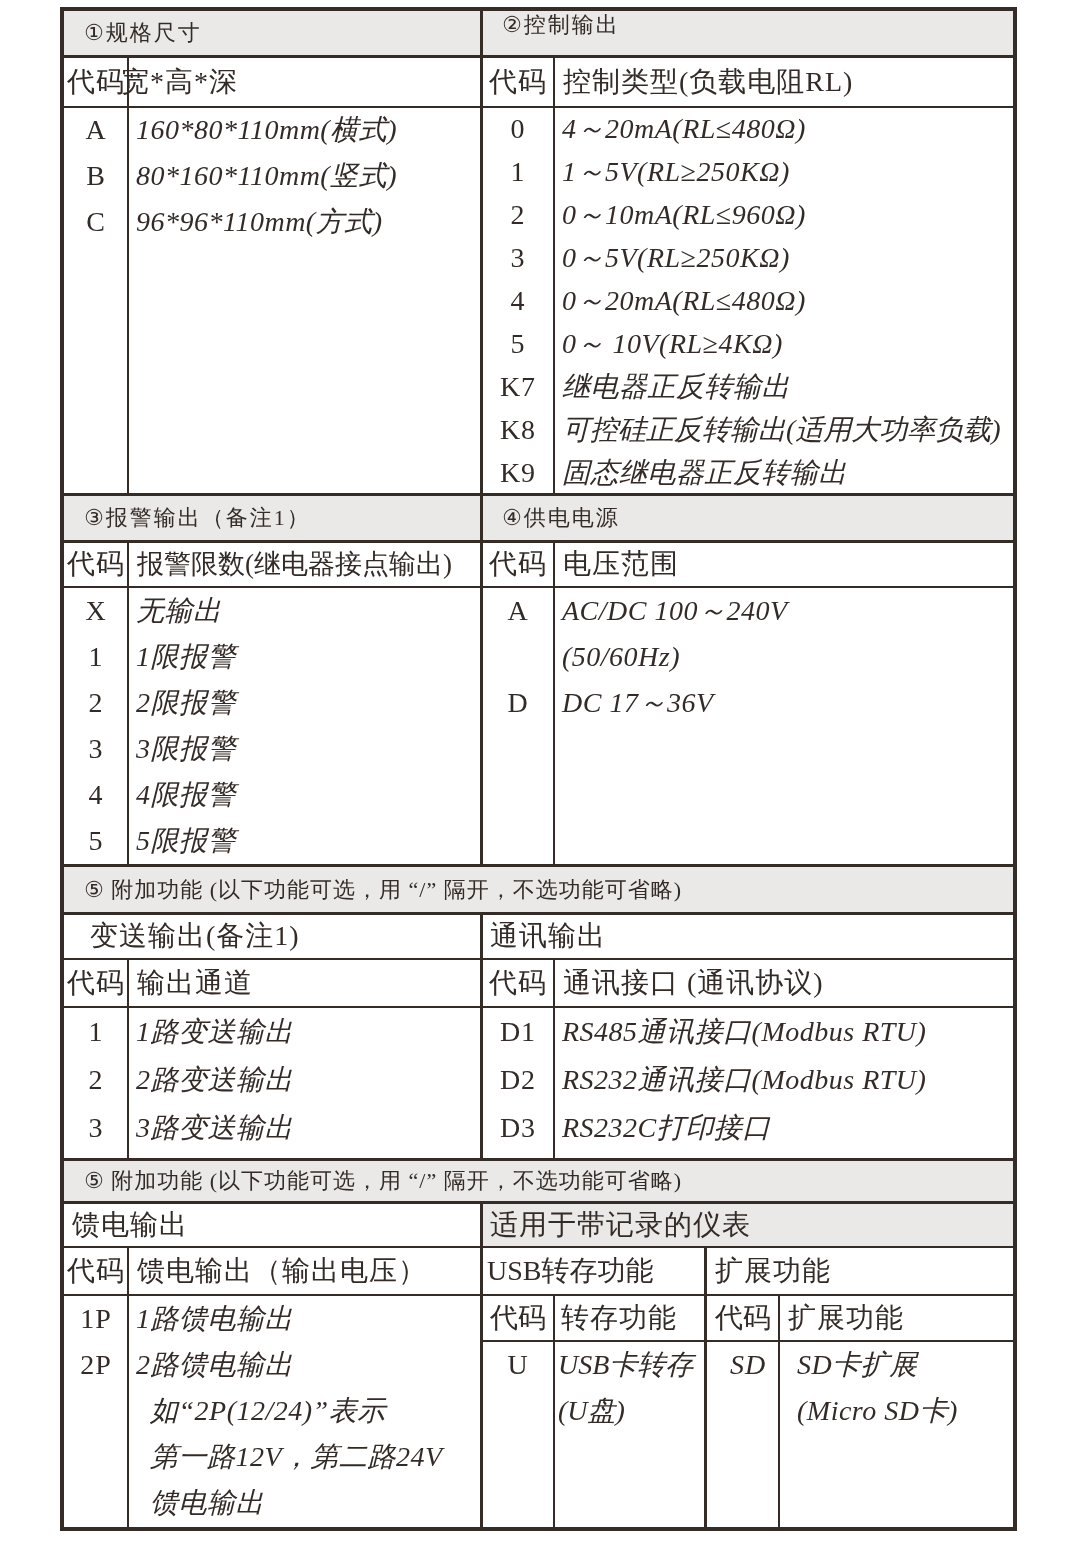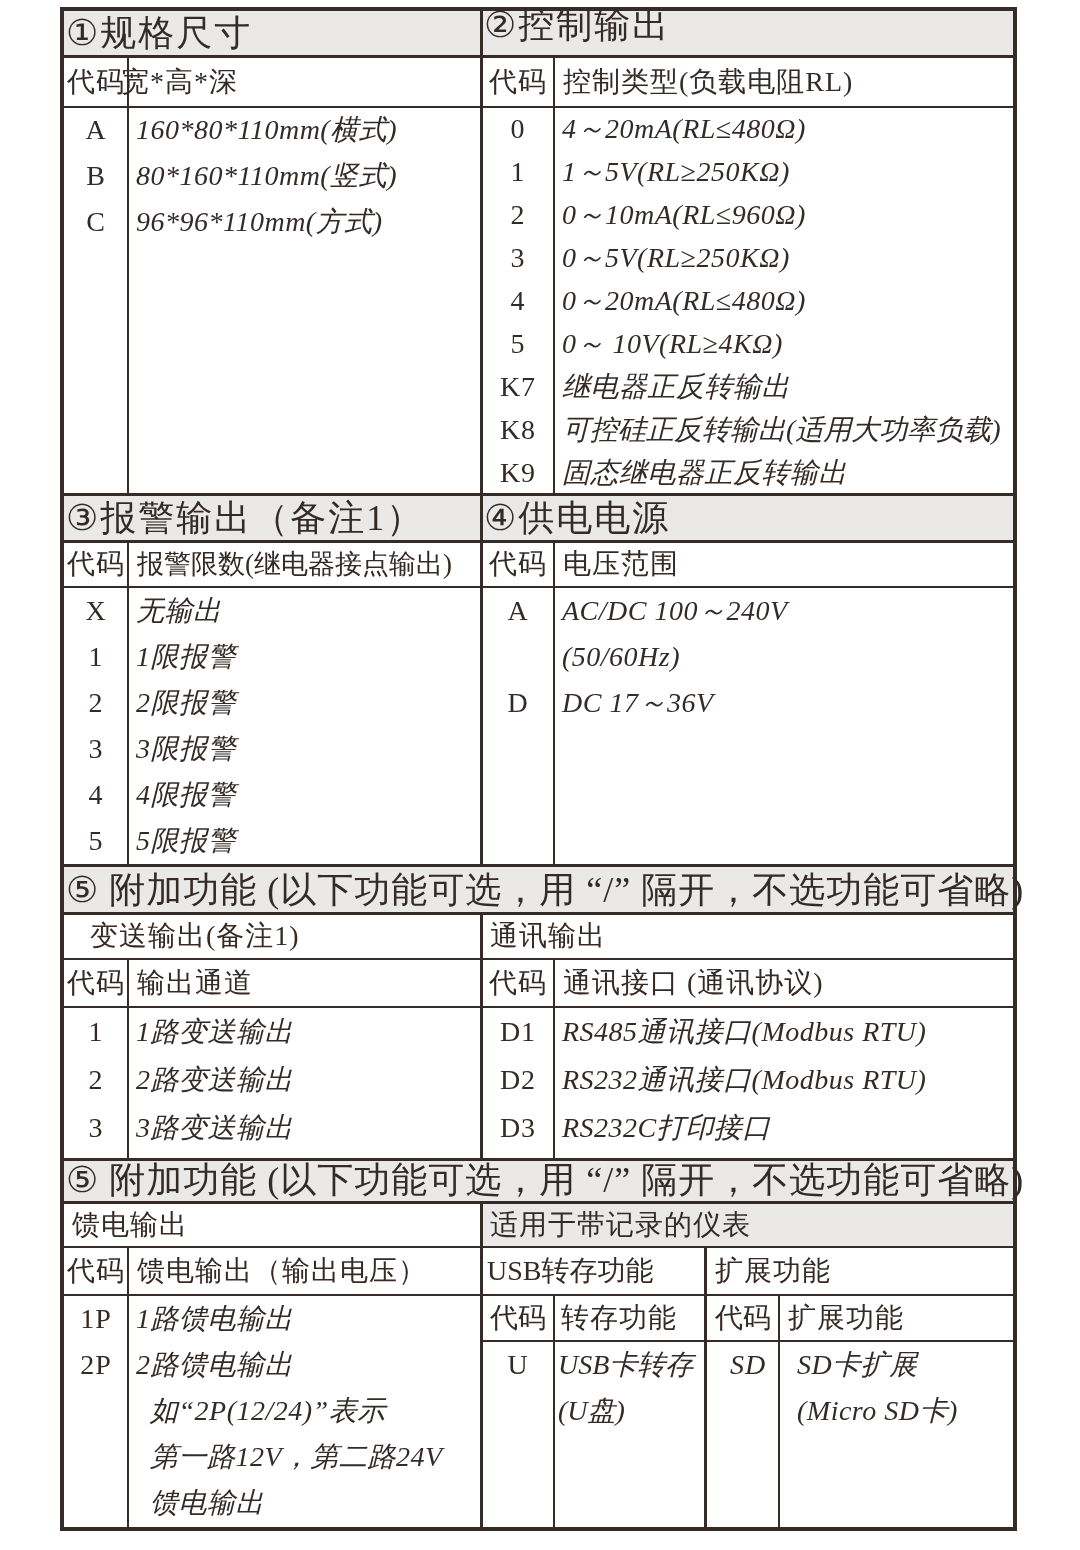--- a/index.html
+++ b/index.html
@@ -22,21 +22,21 @@
   .hline{position:absolute;left:0;width:949px;background:var(--bc);z-index:2;}
   .h3{height:3px;}
   .h2{height:2px;}
   .vline{position:absolute;background:var(--bc);z-index:2;}
   .v3{width:3px;}
   .v2{width:2px;}
   .cell{
     position:absolute;display:flex;align-items:center;z-index:3;
     font-size:28px;letter-spacing:1px;white-space:nowrap;
   }
-  .title{font-size:36px;letter-spacing:2px;padding-left:2px;}
+  .title{font-size:22px;letter-spacing:2px;padding-left:20px;}
   .center{justify-content:center;}
   .padl{padding-left:8px;}
   .rows{position:absolute;display:flex;flex-direction:column;z-index:3;}
   .row{display:flex;align-items:center;}
   .row .c{flex:0 0 auto;text-align:center;font-size:28px;letter-spacing:1px;
           display:flex;align-items:center;justify-content:center;white-space:nowrap;}
   .row .d{padding-left:8px;font-size:28px;letter-spacing:0.5px;white-space:nowrap;font-style:italic;}
   .row .d.tight{letter-spacing:0;}
   .row .d.indent{padding-left:22px;}
   .cw64{width:64px;}

